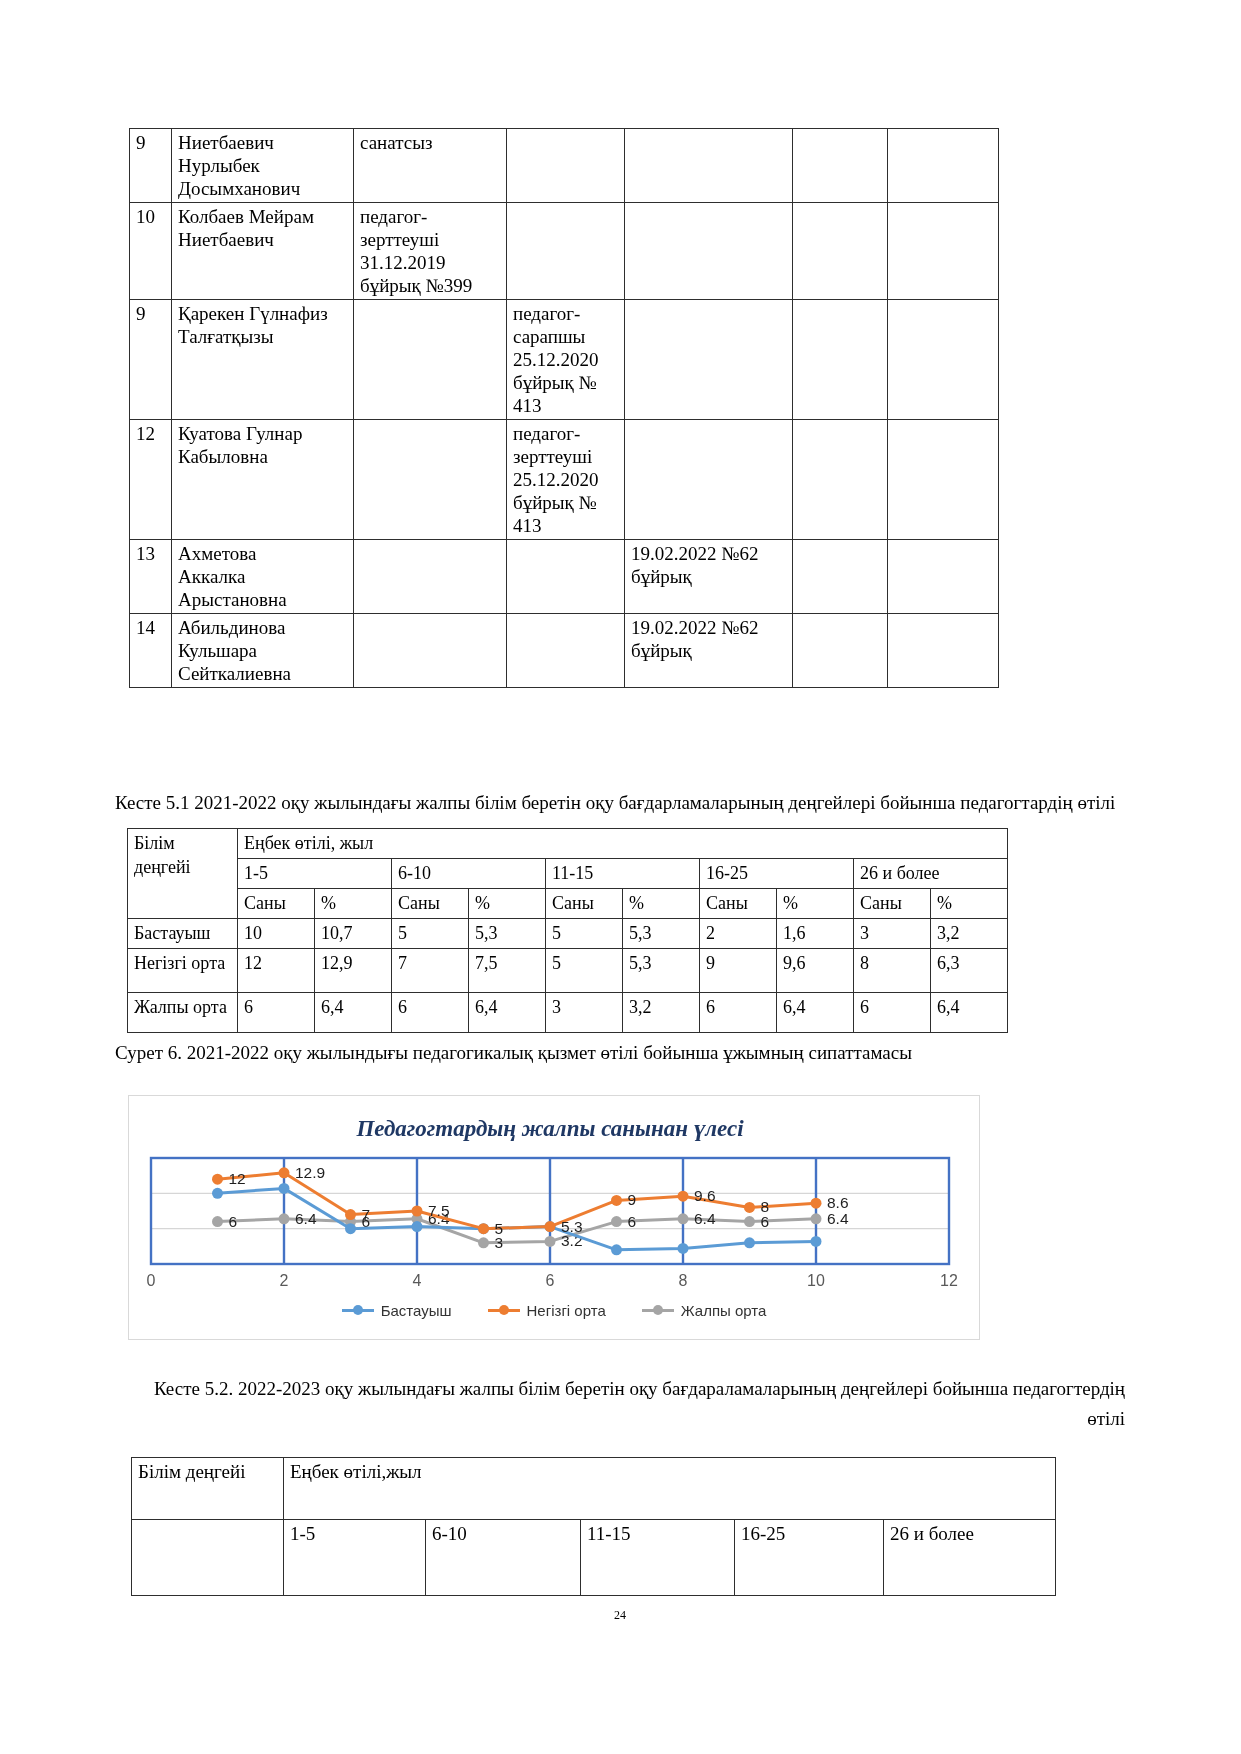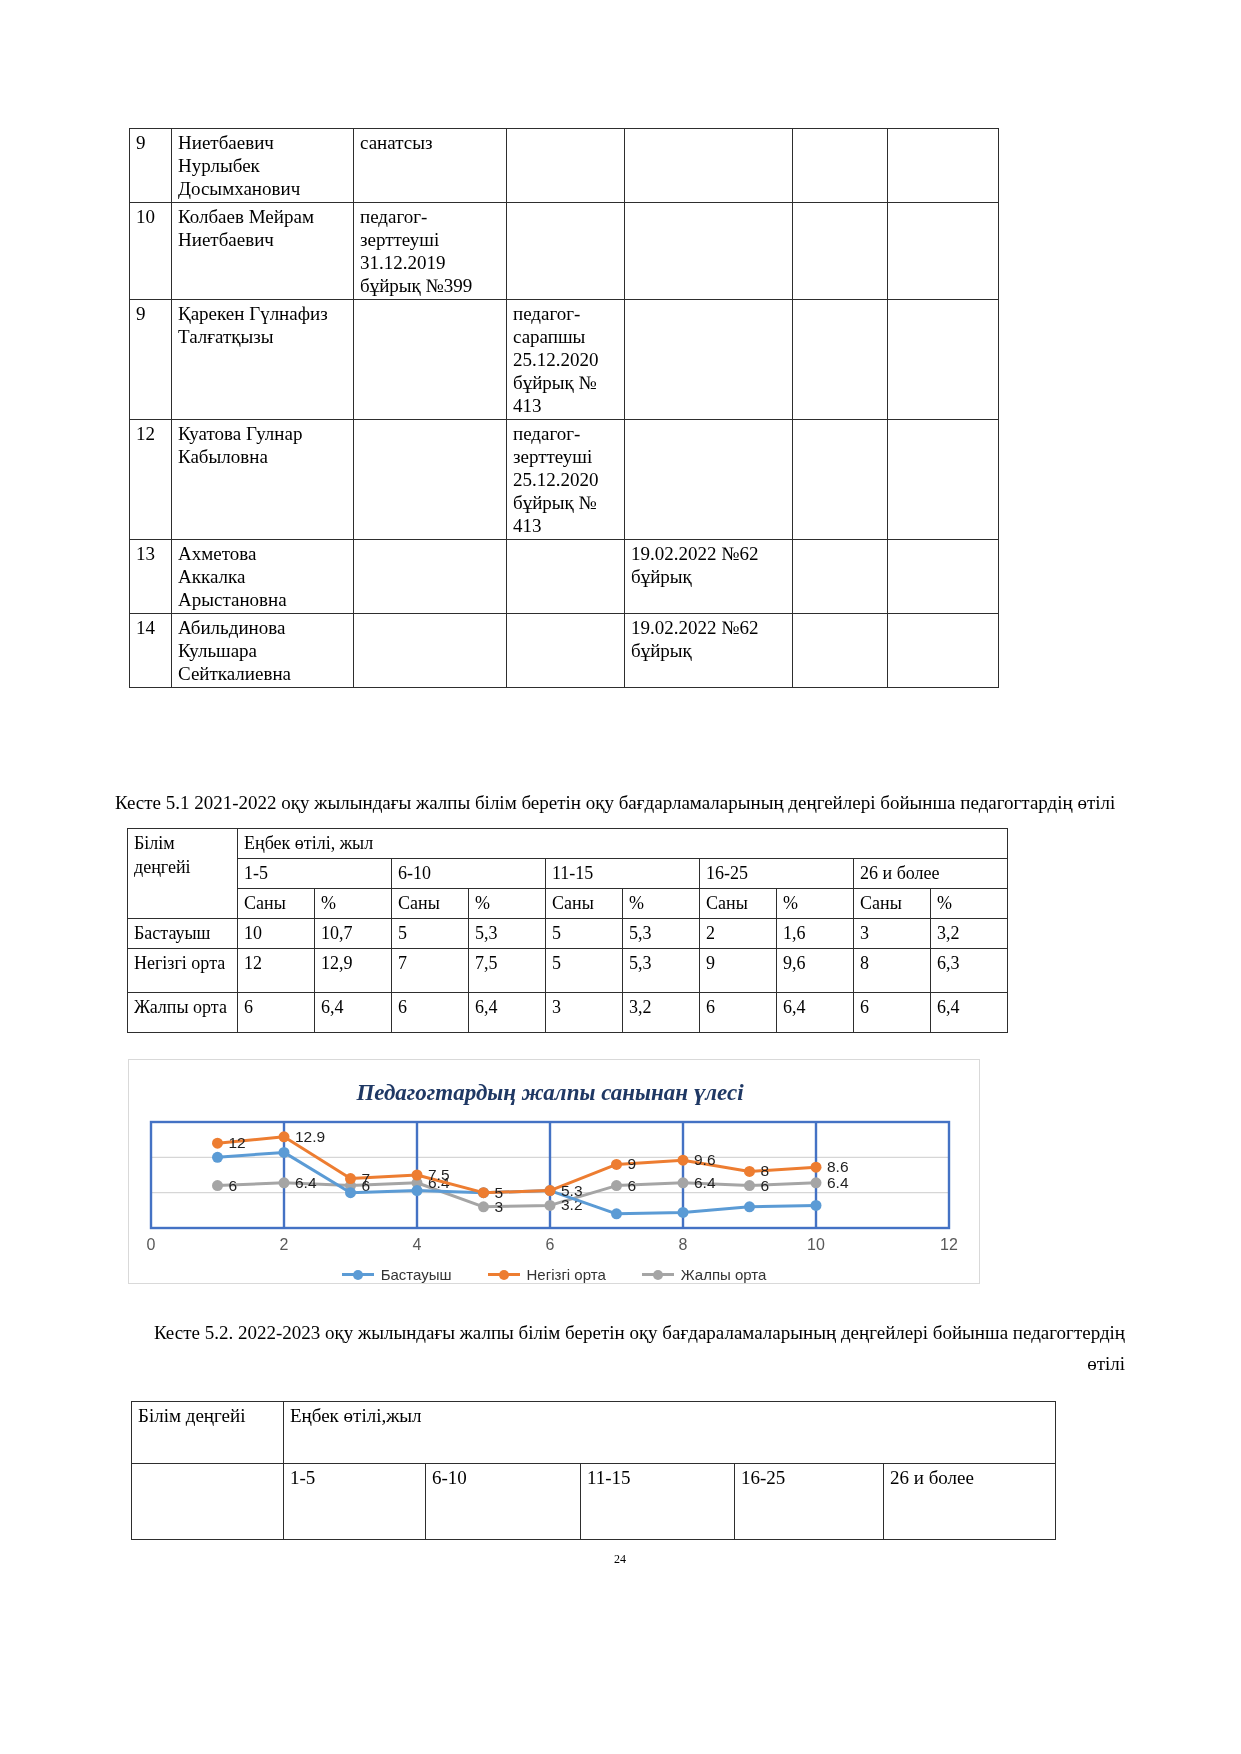--- a/index.html
+++ b/index.html
@@ -16,21 +16,21 @@
   
   .cap{font-size:19px;line-height:1.6;margin:0;width:1010px;}
   .cap-51{margin-top:100px;font-family:Liberation Serif, serif;}
   .cap-fig{margin-top:5px;}
   .cap-52{margin-top:34px;text-align:right;}
   
   .t51{width:880px;margin-top:10px;margin-left:12px;font-size:18px;}
   .t51 td,.t51 th{line-height:24px;}
   
   .chart-wrap{width:852px;margin-top:26px;margin-left:13px;
-    border:1px solid #d9d9d9;box-sizing:border-box;padding:4px 0 0 0;background:#fff;}
+    border:1px solid #d9d9d9;box-sizing:border-box;padding:4px 0 20px 0;background:#fff;}
   .chart-wrap svg{display:block;}
   .legend{display:flex;justify-content:center;align-items:center;gap:36px;
     margin-top:2px;font-family:"Liberation Sans", sans-serif;font-size:15px;color:#333;}
   .lg-item{display:flex;align-items:center;gap:7px;}
   .lg-mark{position:relative;display:inline-block;width:32px;height:3px;}
   .lg-dot{position:absolute;left:50%;top:50%;transform:translate(-50%,-50%);
     width:10px;height:10px;border-radius:50%;}
   
   .t52{width:924px;margin-top:22px;margin-left:16px;font-size:19px;}
   .page-num{width:1010px;text-align:center;margin-top:12px;font-size:12px;}
@@ -208,20 +208,21 @@
           <td>3</td>
           <td>3,2</td>
           <td>6</td>
           <td>6,4</td>
           <td>6</td>
           <td>6,4</td>
         </tr>
       </tbody>
   </table>
 
+  <p class="cap cap-fig">Сурет 6. 2021-2022 оқу жылындығы  педагогикалық қызмет өтілі бойынша ұжымның сипаттамасы</p>
 
   <div class="chart-wrap">
     <svg id="chart-svg" width="850" height="200" viewBox="0 0 850 200">
         <text x="421" y="36" text-anchor="middle" font-size="23" font-style="italic" font-weight="bold" fill="#1F3864" font-family="&quot;Liberation Serif&quot;, serif">Педагогтардың жалпы санынан үлесі</text>
         <line x1="22" y1="128.66666666666666" x2="820" y2="128.66666666666666" stroke="#d6d6d6" stroke-width="1.2"></line>
         <line x1="22" y1="93.33333333333333" x2="820" y2="93.33333333333333" stroke="#d6d6d6" stroke-width="1.2"></line>
         <line x1="155" y1="58" x2="155" y2="164" stroke="#4472C4" stroke-width="2.4"></line>
         <line x1="288" y1="58" x2="288" y2="164" stroke="#4472C4" stroke-width="2.4"></line>
         <line x1="421" y1="58" x2="421" y2="164" stroke="#4472C4" stroke-width="2.4"></line>
         <line x1="554" y1="58" x2="554" y2="164" stroke="#4472C4" stroke-width="2.4"></line>

